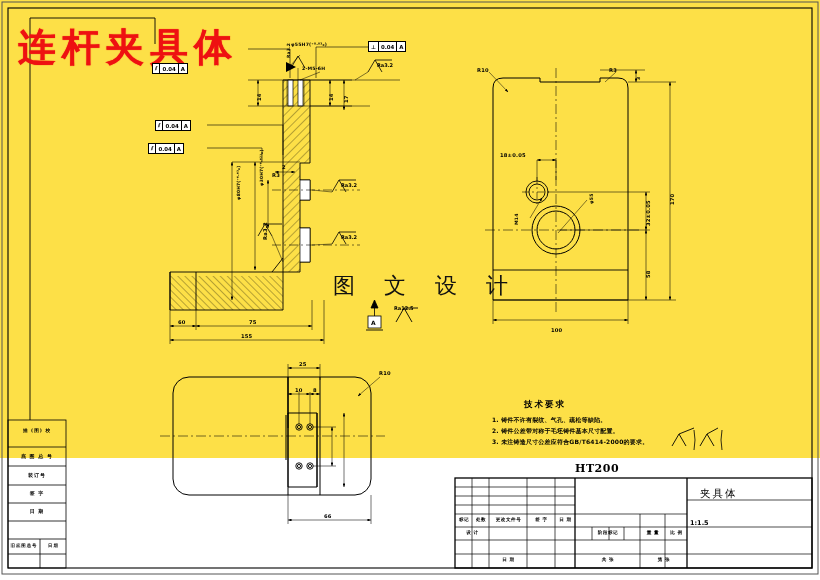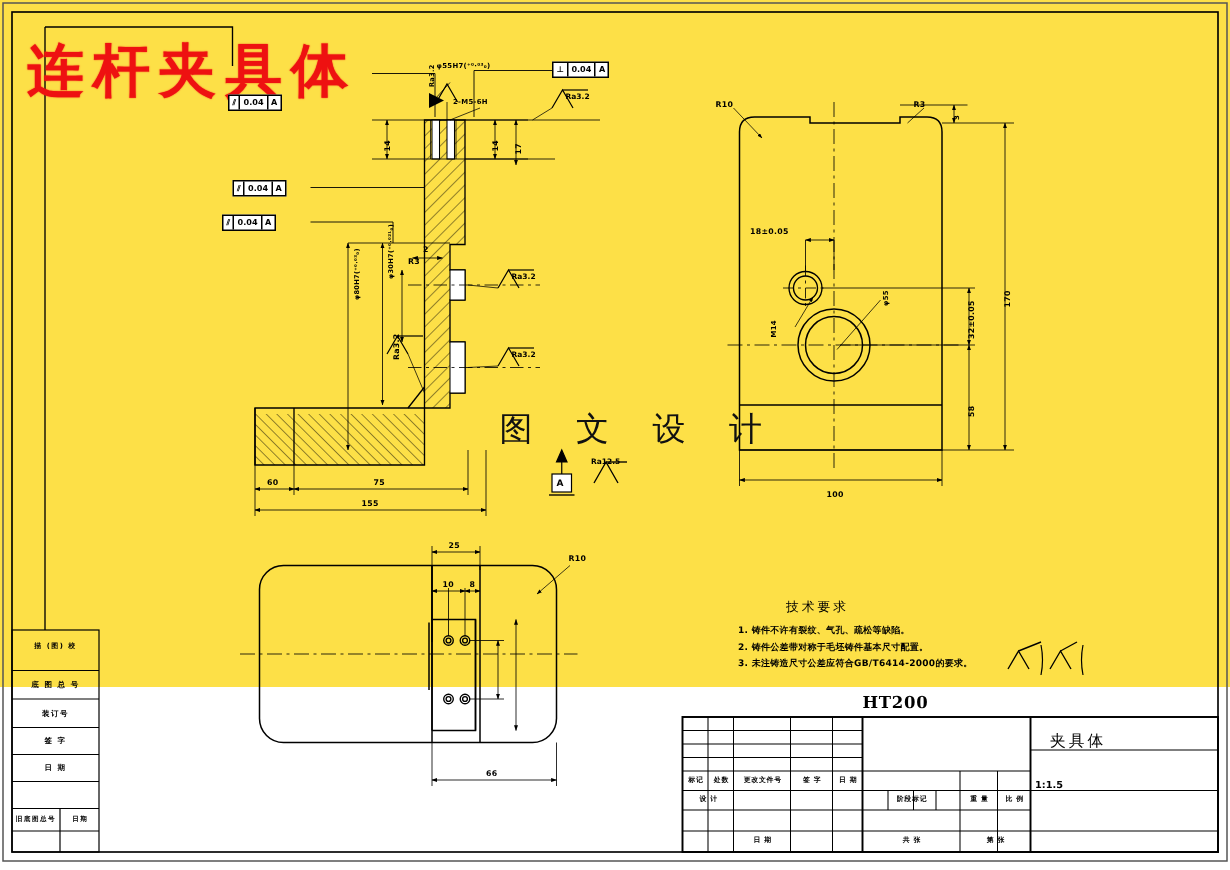--- a/index.html
+++ b/index.html
@@ -5,21 +5,21 @@
   html,body{margin:0;padding:0;background:#ffffff;}
   body{width:820px;height:580px;overflow:hidden;
        font-family:"DejaVu Sans","Liberation Sans",sans-serif;color:#000;}
   #sheet{position:relative;width:820px;height:458px;background:#fde047;}
   #svgroot{position:absolute;left:0;top:0;}
   .ttl-red{position:absolute;left:18px;top:22px;font-size:38px;font-weight:bold;
            color:#ee1111;letter-spacing:6px;font-family:"DejaVu Sans",sans-serif;
            text-shadow:0 0 1px #ee1111;}
   .wm{position:absolute;left:333px;top:271px;font-size:22px;letter-spacing:11px;
       color:#111;font-family:"DejaVu Serif",serif;}
-  .tq-title{position:absolute;left:524px;top:399px;font-size:8.5px;font-weight:normal;
+  .tq-title{position:absolute;left:524px;top:399px;font-size:8.5px;font-weight:bold;
             letter-spacing:2px;}
   .tq-l{position:absolute;font-size:6px;letter-spacing:.2px;white-space:nowrap;font-weight:bold;}
   .mat{position:absolute;left:575px;top:462px;font-size:11px;font-weight:bold;
        font-family:"DejaVu Serif",serif;letter-spacing:.5px;}
   .partname{position:absolute;left:700px;top:487px;font-size:10.5px;font-weight:normal;
             letter-spacing:2px;}
   .scaleval{position:absolute;left:690px;top:519px;font-size:6.5px;font-weight:bold;}
   .cell{position:absolute;font-size:4.6px;font-weight:bold;text-align:center;
         white-space:nowrap;letter-spacing:.5px;}
   .lcell{position:absolute;font-size:5px;font-weight:bold;text-align:center;

